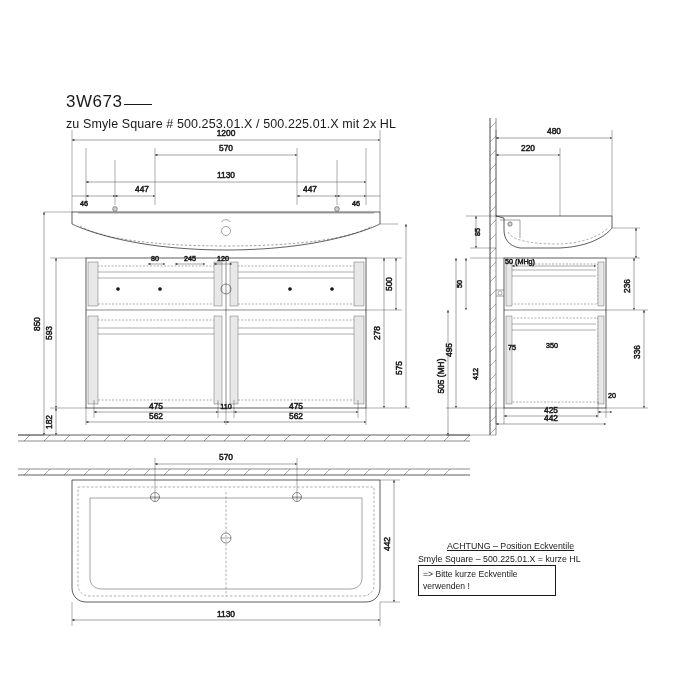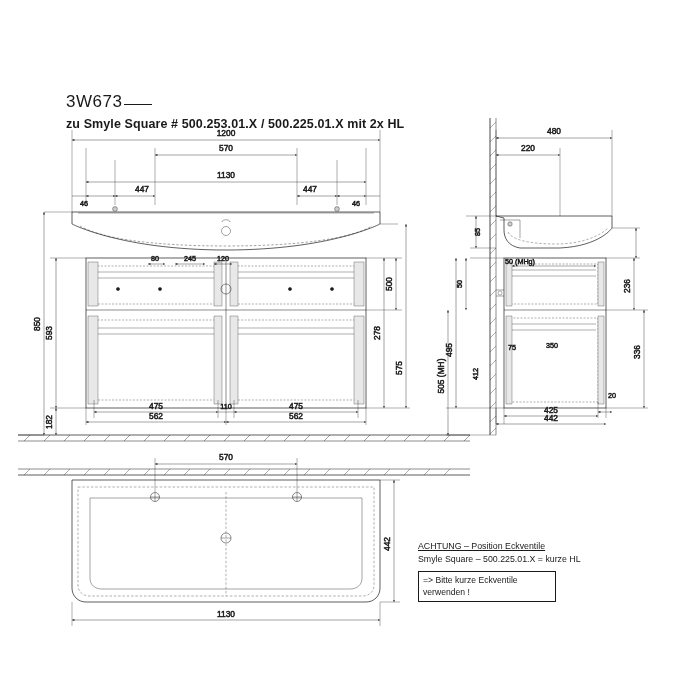--- a/index.html
+++ b/index.html
@@ -40,36 +40,36 @@
     width: 28px;
     border-bottom: 1.4px solid #1a1a1a;
     margin-left: 2px;
     vertical-align: 2px;
   }
   .title-sub {
     font-size: 12.5px;
     margin-top: 5px;
     color: #1a1a1a;
     letter-spacing: 0.1px;
-    font-weight: bold;
   }
   .note-block {
     position: absolute;
     left: 418px;
     top: 540px;
     width: 250px;
     font-size: 8.8px;
     line-height: 12.5px;
     color: #1a1a1a;
   }
   .note-title {
     text-decoration: underline;
+    margin-left: 29px;
   }
   .note-box {
-    margin-top: 6px;
+    margin-top: 0;
     border: 1px solid #1a1a1a;
     padding: 3px 4px 3px 4px;
     width: 128px;
     font-size: 8.6px;
     line-height: 11.5px;
   }
   svg text {
     font-family: "Liberation Sans", sans-serif;
     fill: #1a1a1a;
   }

